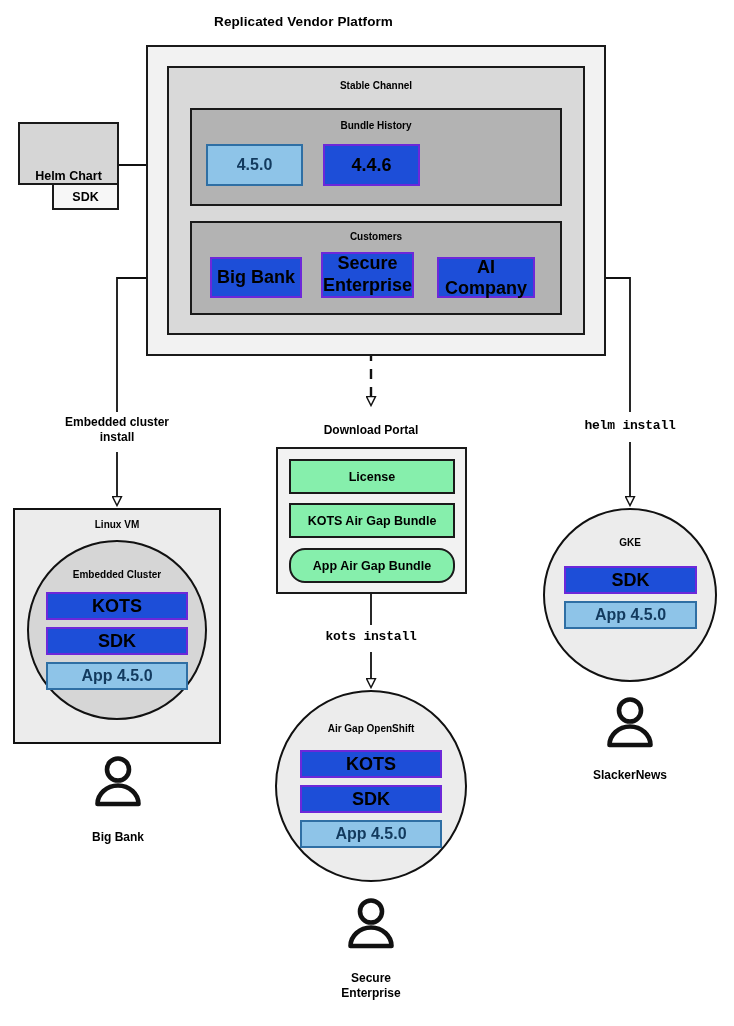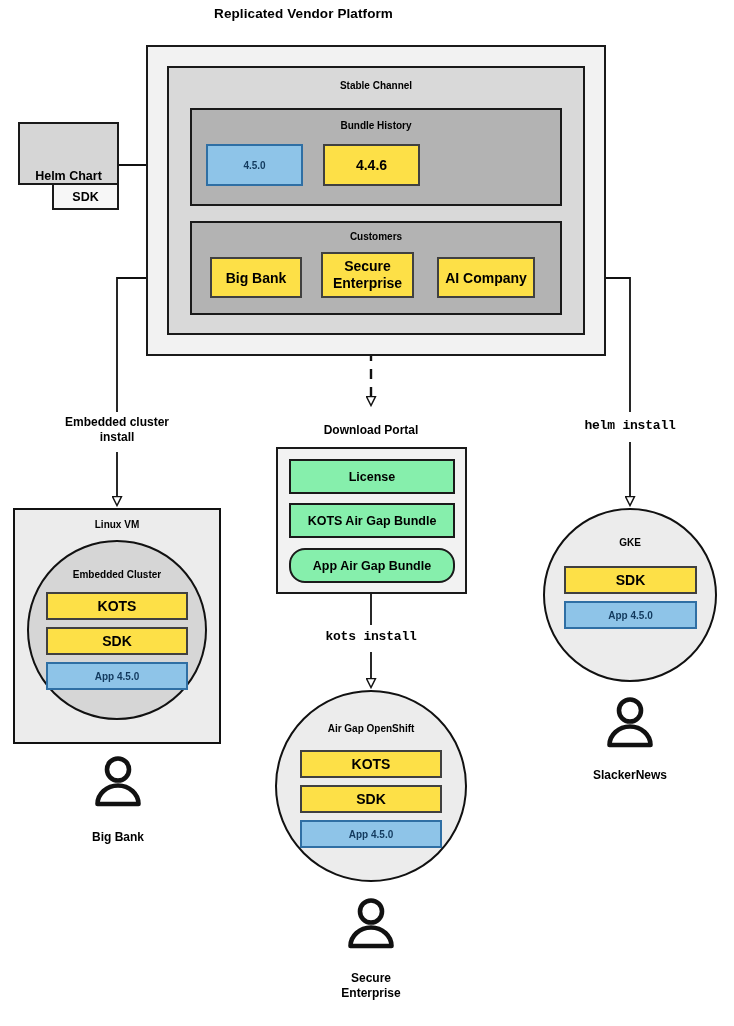--- a/index.html
+++ b/index.html
@@ -7,33 +7,33 @@
     width:734px;height:1026px;
     font-family:"Liberation Sans",sans-serif;
     color:#000;
     position:relative;
     overflow:hidden;
   }
   #stage{position:absolute;left:0;top:0;width:734px;height:1026px;}
   svg.layer{position:absolute;left:0;top:0;width:734px;height:1026px;pointer-events:none;}
   .node{position:absolute;box-sizing:border-box;display:flex;align-items:center;justify-content:center;text-align:center;}
   .title{
-    position:absolute;left:0;top:6px;width:607px;text-align:center;
+    position:absolute;left:0;top:14px;width:607px;text-align:center;
     font-size:13.5px;font-weight:bold;letter-spacing:.1px;
   }
   
   .panel-outer{background:#f2f2f2;border:2px solid #1a1a1a;}
   .panel-mid{background:#d9d9d9;border:2px solid #1a1a1a;}
   .panel-inner{background:#b3b3b3;border:2px solid #1a1a1a;}
   .panel-head{
     position:absolute;left:0;width:100%;text-align:center;
     font-size:10px;font-weight:bold;
   }
-  .white-box{background:#fde047;border:2px solid #404040;font-size:14px;font-weight:bold;}
-  .blue-box{background:#8ec4e8;border:2px solid #2f6fa4;color:#123a5e;font-size:10px;font-weight:bold;}
+  .white-box{background:#1d4ed8;border:2px solid #6d28d9;font-size:18px;font-weight:bold;}
+  .blue-box{background:#8ec4e8;border:2px solid #2f6fa4;color:#123a5e;font-size:16px;font-weight:bold;}
   .gray-box{background:#86efac;border:2px solid #1a1a1a;font-size:12.5px;font-weight:bold;}
   .lightgray-box{background:#dcdcdc;border:2px solid #1a1a1a;font-size:12.5px;font-weight:bold;}
   .circle{border-radius:50%;}
   .c-light{background:#ececec;border:2.5px solid #111;}
   .c-mid{background:#d6d6d6;border:2.5px solid #111;}
   .edge-label{
     position:absolute;text-align:center;font-size:12px;font-weight:bold;line-height:1.22;
   }
   .mono{font-family:"Liberation Mono",monospace;font-size:13px;font-weight:bold;letter-spacing:-0.2px;}
   .persona-name{

